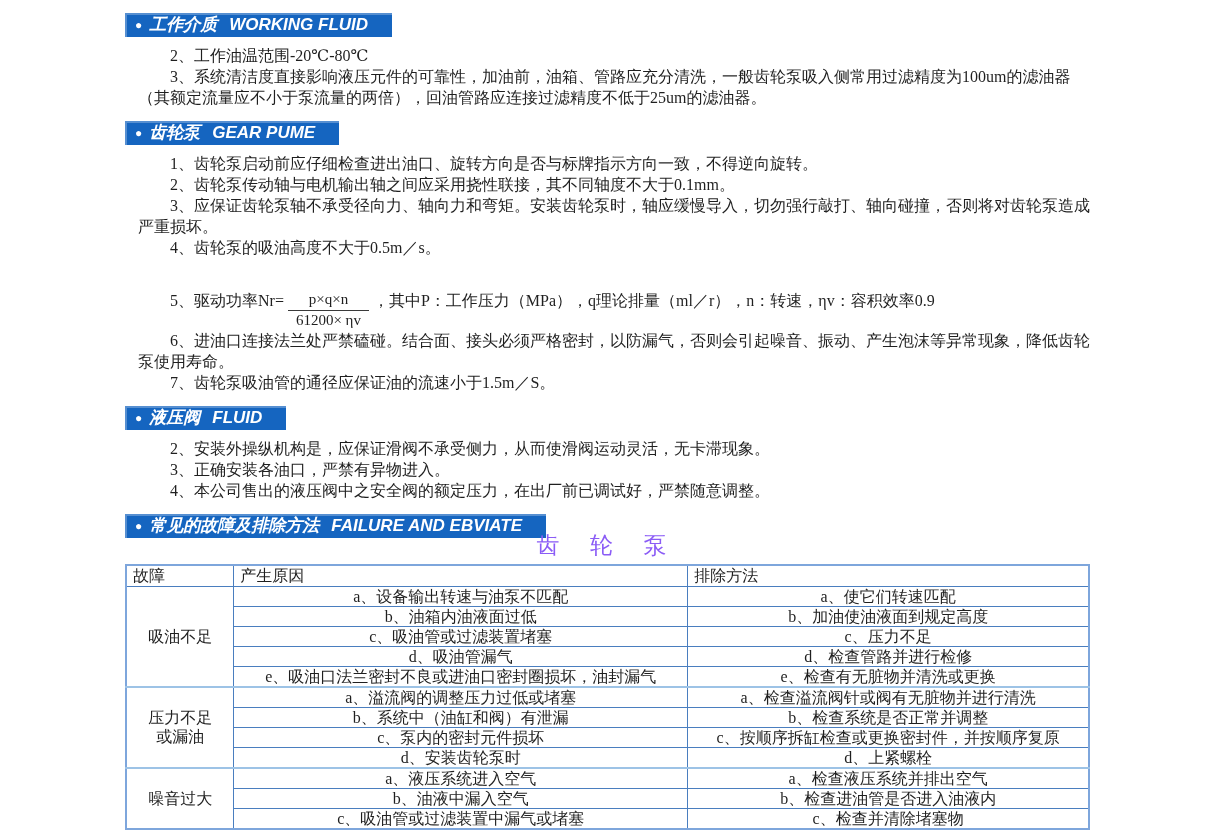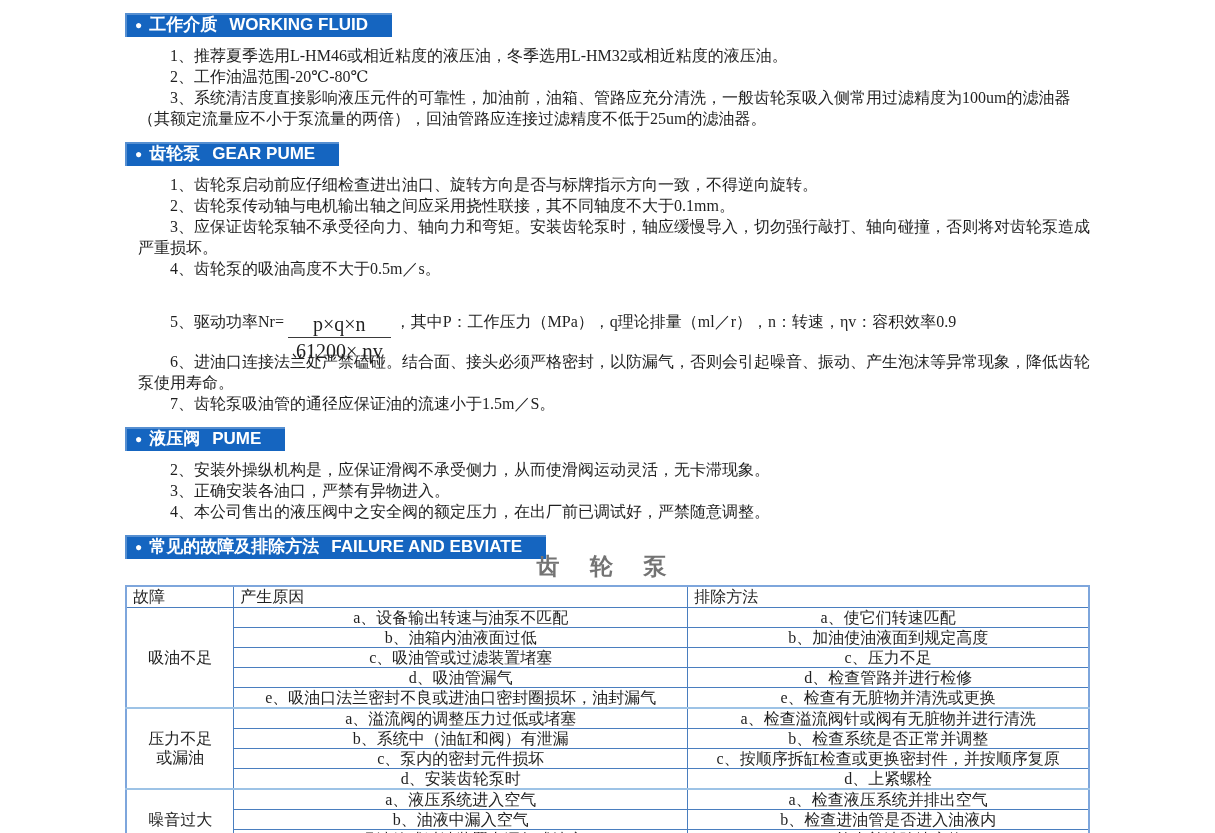--- a/index.html
+++ b/index.html
@@ -21,21 +21,21 @@
     font-family: "Liberation Sans", sans-serif;
     font-weight: 700;
     font-size: 17px;
     line-height: 24px;
     padding: 0 24px 0 10px;
     box-shadow: inset 2px 2px 0 rgba(255,255,255,0.28);
     margin-bottom: 8px;
   }
   .section-heading .bullet { font-size: 12px; vertical-align: 1px; margin-right: 7px; }
   .section-heading .en { margin-left: 12px; }
-  .heading-row { margin-top: 13px; }
+  .heading-row { margin-top: 13px; font-style: italic; }
   .heading-row.first { margin-top: 0; }
 
   .section-body {
     padding-left: 13px;
     width: 965px;
     font-size: 16px;
     line-height: 21px;
   }
   .section-body p { text-indent: 2em; }
 
@@ -45,32 +45,32 @@
     padding-left: 2em;
     height: 40px;
     font-size: 16px;
     margin-top: 32px;
   }
   .fraction {
     display: inline-flex;
     flex-direction: column;
     align-items: center;
     margin: 0 4px;
-    font-size: 20px;
+    font-size: 15px;
     line-height: 1.3;
   }
   .fraction .den { border-top: 1.5px solid #3a3a3a; padding: 0 8px; }
   .fraction .num { padding: 0 8px; }
 
   .table-title {
     width: 965px;
     text-align: center;
-    color: #737373;
+    color: #8b5cf6;
     font-family: "Liberation Sans", sans-serif;
-    font-weight: 700;
+    font-weight: 400;
     font-size: 23px;
     letter-spacing: 12px;
     margin-top: -16px;
     margin-bottom: 3px;
   }
 
   table.fault-table {
     border-collapse: collapse;
     width: 965px;
     font-size: 16px;
@@ -93,21 +93,20 @@
 
 <div class="page">
   <div class="content">
 
     <div class="heading-row first">
       <div class="section-heading">
         <span class="bullet">●</span><span>工作介质</span><span class="en">WORKING FLUID</span>
       </div>
     </div>
     <div class="section-body">
-      <p>1、推荐夏季选用L-HM46或相近粘度的液压油，冬季选用L-HM32或相近粘度的液压油。</p>
       <p>2、工作油温范围-20℃-80℃</p>
       <p>3、系统清洁度直接影响液压元件的可靠性，加油前，油箱、管路应充分清洗，一般齿轮泵吸入侧常用过滤精度为100um的滤油器（其额定流量应不小于泵流量的两倍），回油管路应连接过滤精度不低于25um的滤油器。</p>
     </div>
 
     <div class="heading-row">
       <div class="section-heading">
         <span class="bullet">●</span><span>齿轮泵</span><span class="en">GEAR PUME</span>
       </div>
     </div>
     <div class="section-body">
@@ -122,21 +121,21 @@
           <span class="den">61200× ηv</span>
         </span>
         <span>，其中P：工作压力（MPa），q理论排量（ml／r），n：转速，ηv：容积效率0.9</span>
       </div>
       <p>6、进油口连接法兰处严禁磕碰。结合面、接头必须严格密封，以防漏气，否则会引起噪音、振动、产生泡沫等异常现象，降低齿轮泵使用寿命。</p>
       <p>7、齿轮泵吸油管的通径应保证油的流速小于1.5m／S。</p>
     </div>
 
     <div class="heading-row">
       <div class="section-heading">
-        <span class="bullet">●</span><span>液压阀</span><span class="en">PUME</span>
+        <span class="bullet">●</span><span>液压阀</span><span class="en">FLUID</span>
       </div>
     </div>
     <div class="section-body">
       <p>2、安装外操纵机构是，应保证滑阀不承受侧力，从而使滑阀运动灵活，无卡滞现象。</p>
       <p>3、正确安装各油口，严禁有异物进入。</p>
       <p>4、本公司售出的液压阀中之安全阀的额定压力，在出厂前已调试好，严禁随意调整。</p>
     </div>
 
     <div class="heading-row">
       <div class="section-heading">

